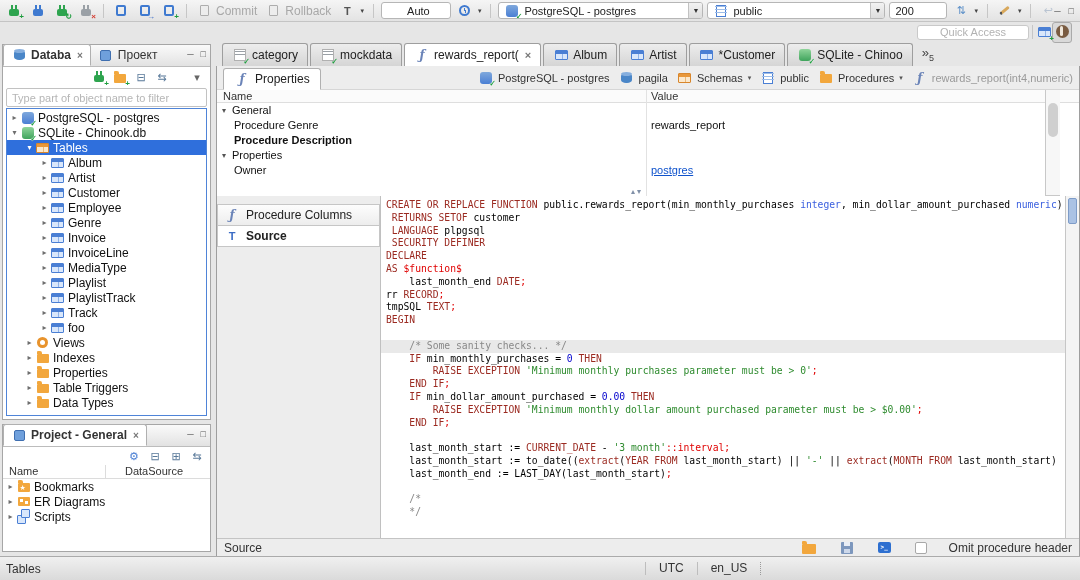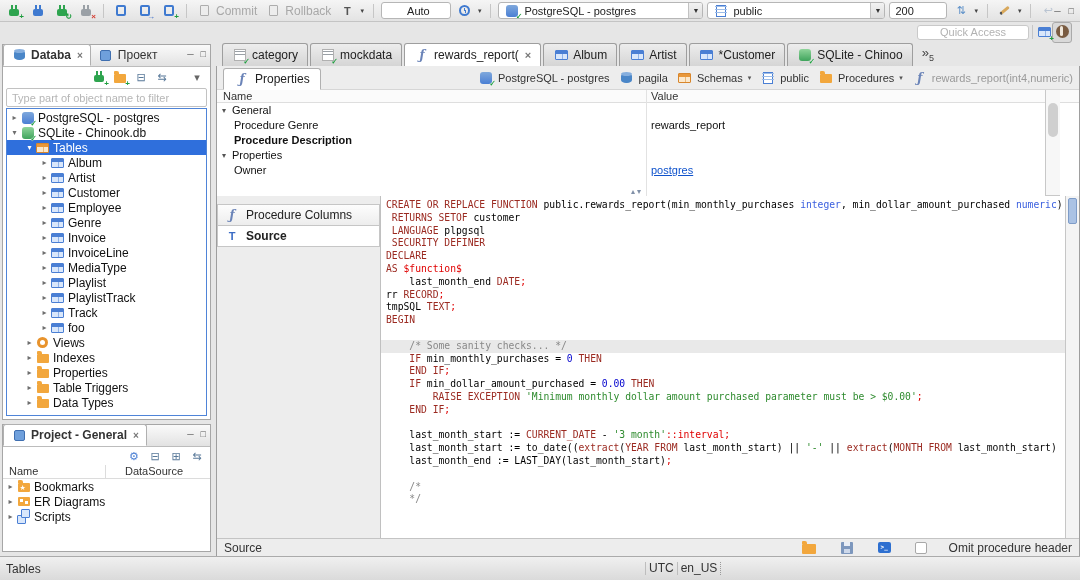--- a/index.html
+++ b/index.html
@@ -88,21 +88,21 @@
   .trow .ic{margin-right:3px;width:15px}
   .trow.sel{background:#2f6fdc;color:#fff}
   .trow.sel .arr{color:#fff}
   .phead{height:14px;border-bottom:1px solid #dcdcdc;display:flex;font-size:11px;color:#333;position:relative}
   .phead span{padding-left:6px}
   .phead .c2{position:absolute;left:102px;border-left:1px solid #dcdcdc;height:14px;padding-left:19px}
 
   
   #statusbar{position:absolute;left:0;top:556px;width:1080px;height:24px;background:linear-gradient(#f0f0f0,#dadada);border-top:1px solid #ababab;font-size:12px;color:#333}
   #sb-left{position:absolute;left:6px;top:5px}
-  #sb-mid{position:absolute;left:645px;top:4px;display:flex;align-items:center;gap:3px}
+  #sb-mid{position:absolute;left:645px;top:4px;display:flex;align-items:center;gap:13px}
   .ssep{width:1px;height:13px;background:#bdbdbd}
   .sdots{width:1px;height:13px;border-left:1px dotted #9a9a9a}
 
   
   #etabs{position:absolute;left:216px;top:42px;width:864px;height:24px;display:flex;align-items:flex-end;padding-left:6px}
   .etab{height:23px;display:flex;align-items:center;gap:4px;padding:0 9px;font-size:12px;background:linear-gradient(#ededed,#d5d5d5);border:1px solid #9e9e9e;border-bottom:none;border-radius:3px 3px 0 0;margin-right:2px;color:#222;white-space:nowrap}
   .etab.active{background:#fff}
   .etab .x{font-size:11px;font-weight:bold;color:#777;margin-left:2px}
   .ovf{margin-left:7px;color:#444;font-size:13px;align-self:center}
   .ovf sub{font-size:9px}
@@ -663,20 +663,21 @@
       <div class="cl"><span class="tk-p"> </span><span class="tk-k">SECURITY DEFINER</span></div>
       <div class="cl"><span class="tk-k">DECLARE</span></div>
       <div class="cl"><span class="tk-k">AS</span><span class="tk-p"> </span><span class="tk-r">$function$</span></div>
       <div class="cl"><span class="tk-p">    last_month_end </span><span class="tk-k">DATE</span><span class="tk-r">;</span></div>
       <div class="cl"><span class="tk-p">rr </span><span class="tk-k">RECORD</span><span class="tk-r">;</span></div>
       <div class="cl"><span class="tk-p">tmpSQL </span><span class="tk-k">TEXT</span><span class="tk-r">;</span></div>
       <div class="cl"><span class="tk-k">BEGIN</span></div>
       <div class="cl">&nbsp;</div>
       <div class="cl hl"><span class="tk-c">    /* Some sanity checks... */</span></div>
       <div class="cl"><span class="tk-p">    </span><span class="tk-k">IF</span><span class="tk-p"> min_monthly_purchases = </span><span class="tk-n">0</span><span class="tk-p"> </span><span class="tk-k">THEN</span></div>
+      <div class="cl"><span class="tk-p">        </span><span class="tk-k">RAISE EXCEPTION</span><span class="tk-p"> </span><span class="tk-s">'Minimum monthly purchases parameter must be &gt; 0'</span><span class="tk-r">;</span></div>
       <div class="cl"><span class="tk-p">    </span><span class="tk-k">END IF</span><span class="tk-r">;</span></div>
       <div class="cl"><span class="tk-p">    </span><span class="tk-k">IF</span><span class="tk-p"> min_dollar_amount_purchased = </span><span class="tk-n">0.00</span><span class="tk-p"> </span><span class="tk-k">THEN</span></div>
       <div class="cl"><span class="tk-p">        </span><span class="tk-k">RAISE EXCEPTION</span><span class="tk-p"> </span><span class="tk-s">'Minimum monthly dollar amount purchased parameter must be &gt; $0.00'</span><span class="tk-r">;</span></div>
       <div class="cl"><span class="tk-p">    </span><span class="tk-k">END IF</span><span class="tk-r">;</span></div>
       <div class="cl">&nbsp;</div>
       <div class="cl"><span class="tk-p">    last_month_start := </span><span class="tk-k">CURRENT_DATE</span><span class="tk-p"> - </span><span class="tk-s">'3 month'</span><span class="tk-r">::interval;</span></div>
       <div class="cl"><span class="tk-p">    last_month_start := to_date((</span><span class="tk-k">extract</span><span class="tk-p">(</span><span class="tk-k">YEAR FROM</span><span class="tk-p"> last_month_start) || </span><span class="tk-s">'-'</span><span class="tk-p"> || </span><span class="tk-k">extract</span><span class="tk-p">(</span><span class="tk-k">MONTH FROM</span><span class="tk-p"> last_month_start) || </span></div>
       <div class="cl"><span class="tk-p">    last_month_end := LAST_DAY(last_month_start)</span><span class="tk-r">;</span></div>
       <div class="cl">&nbsp;</div>
       <div class="cl"><span class="tk-c">    /*</span></div>

